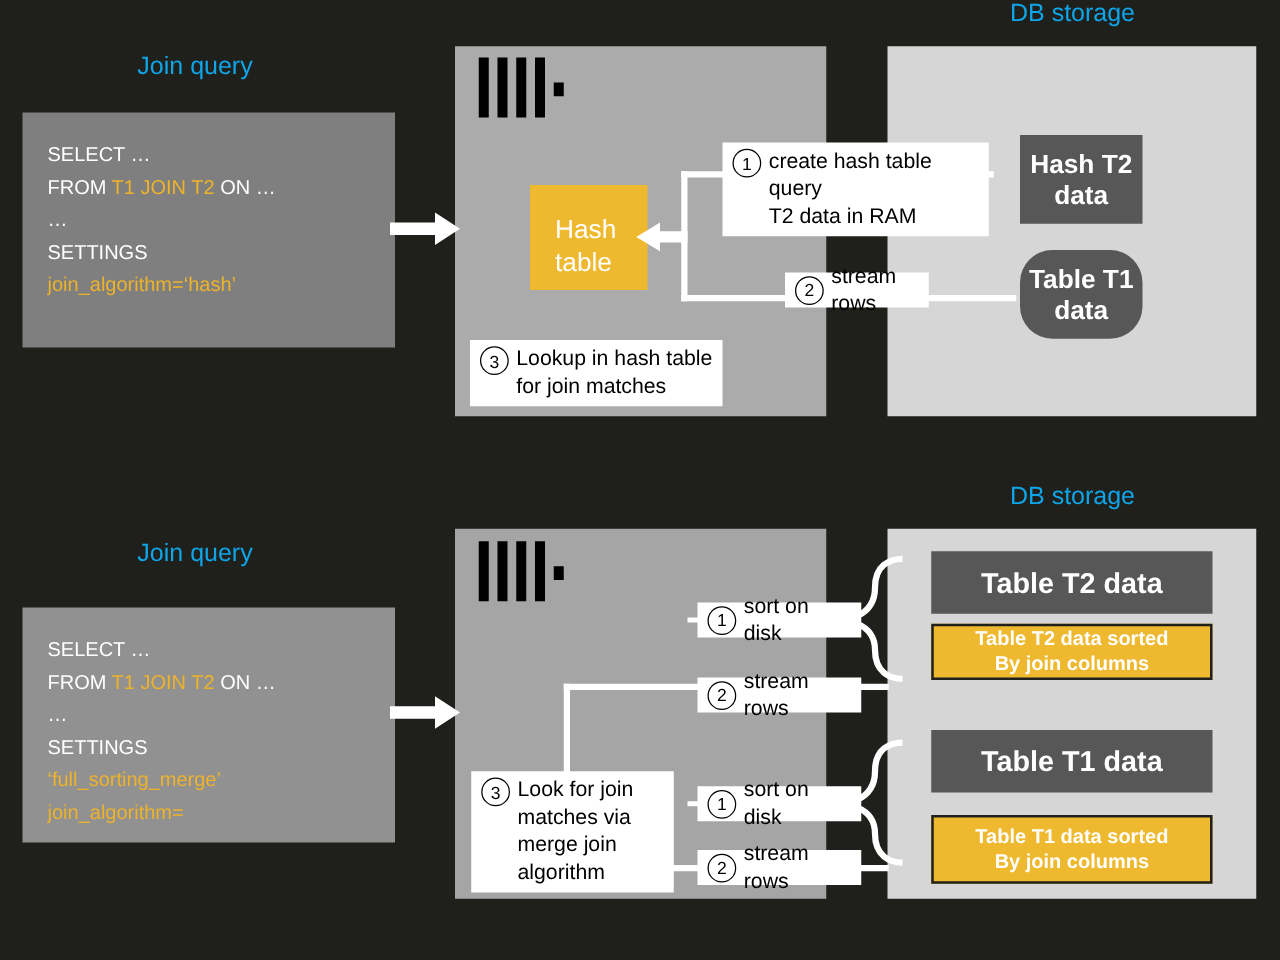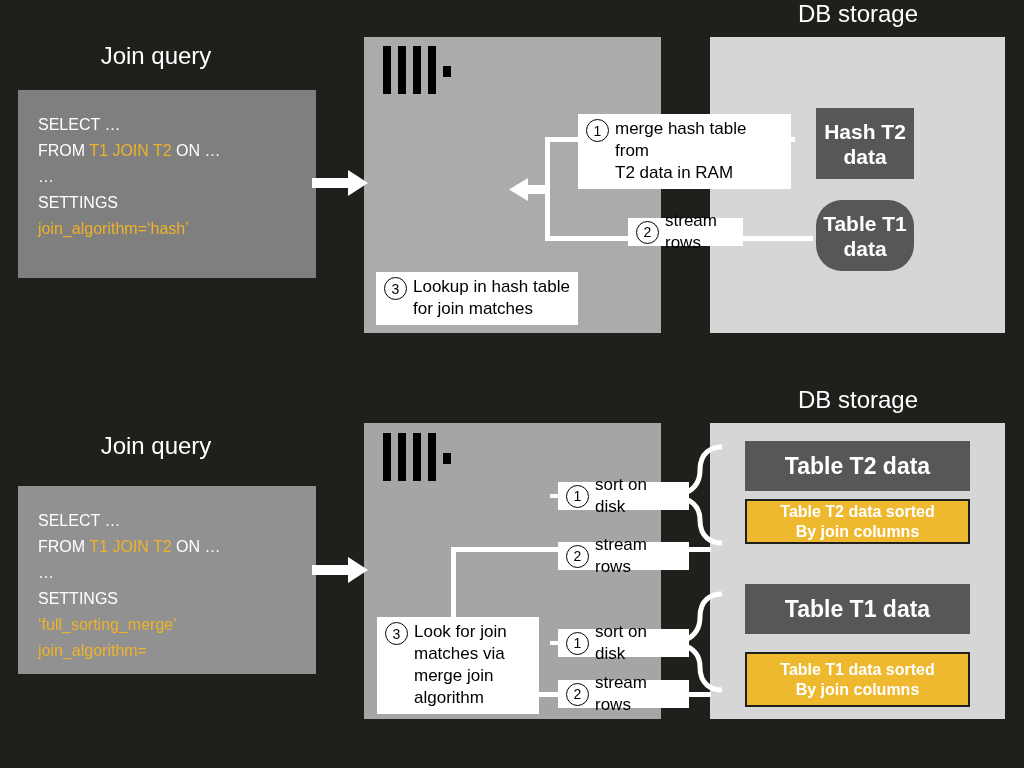--- a/index.html
+++ b/index.html
@@ -8,22 +8,22 @@
     background:#1f201c;
     font-family:"Liberation Sans", sans-serif;
     overflow:hidden;
     position:relative;
   }
   .stage{position:absolute;left:0;top:0;width:1024px;height:768px;}
   .abs{position:absolute;box-sizing:border-box;}
 
   
   .heading{
-    color:#ffffff;
-    font-size:24px;
+    color:#0ea5e9;
+    font-size:20px;
     text-align:center;
     white-space:nowrap;
   }
 
   
   .query-box{
     background:#7f7f7f;
     color:#ffffff;
     font-size:16px;
     line-height:26px;
@@ -135,34 +135,38 @@
   <div class="ch-logo" style="left:383px;top:46px;width:70px;height:48px;">
     <div class="ch-bar" style="left:0px;top:0px;width:8px;height:48px;"></div>
     <div class="ch-bar" style="left:15px;top:0px;width:8px;height:48px;"></div>
     <div class="ch-bar" style="left:30px;top:0px;width:8px;height:48px;"></div>
     <div class="ch-bar" style="left:45px;top:0px;width:8px;height:48px;"></div>
     <div class="ch-bar" style="left:60px;top:20px;width:8px;height:11px;"></div>
   </div>
 
   <div class="abs storage-panel" style="left:710px;top:37px;width:295px;height:296px;"></div>
 
+  <div class="abs hash-table" style="left:424px;top:148px;width:94px;height:84px;">
+    <div>Hash</div>
+    <div>table</div>
+  </div>
 
   <div class="wline" style="left:545px;top:137px;width:5px;height:104px;"></div>
   <div class="wline" style="left:545px;top:137px;width:250px;height:5px;"></div>
   <div class="wline" style="left:545px;top:236px;width:268px;height:5px;"></div>
 
   <div class="abs table-block t-small" style="left:816px;top:108px;width:98px;height:71px;white-space:pre-line;">Hash T2
 data</div>
 
   <div class="abs table-block t-small" style="left:816px;top:200px;width:98px;height:71px;white-space:pre-line;border-radius:26px;">Table T1
 data</div>
 
   <div class="abs callout" style="left:578px;top:114px;width:213px;">
     <span class="num">1</span>
-    <span class="ctext">merge hash table from
+    <span class="ctext">create hash table query
 T2 data in RAM</span>
   </div>
 
   <div class="abs callout center" style="left:628px;top:218px;width:115px;height:28px;">
     <span class="num">2</span>
     <span class="ctext">stream rows</span>
   </div>
 
   <div class="abs callout" style="left:376px;top:272px;width:202px;">
     <span class="num">3</span>

